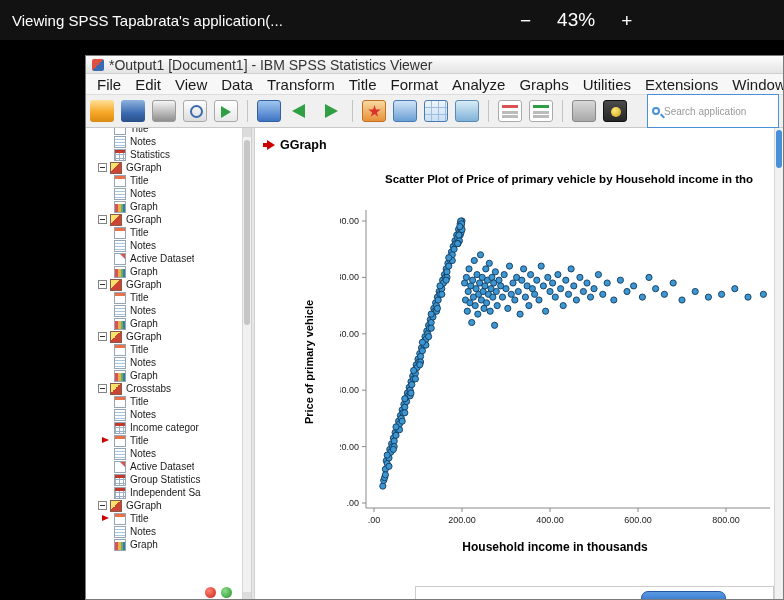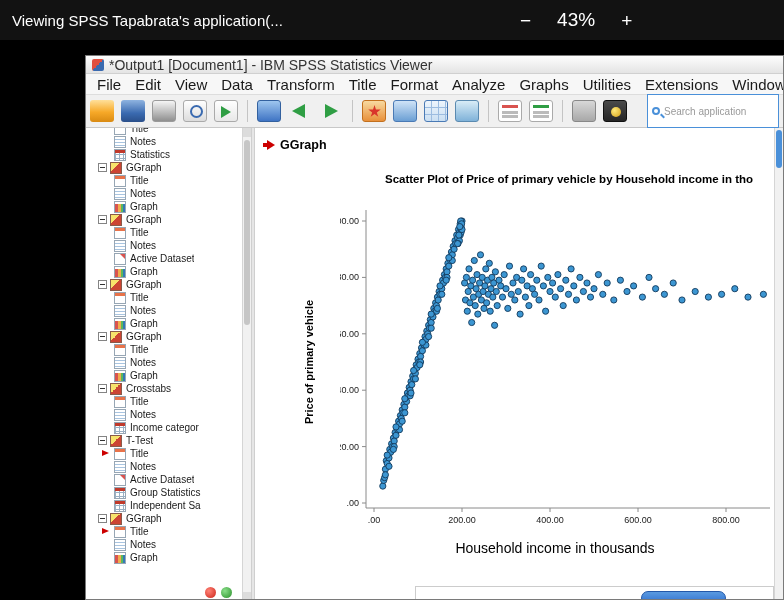--- a/index.html
+++ b/index.html
@@ -84,21 +84,21 @@
   .content-pane{flex:1;position:relative;background:#fff;overflow:hidden}
   .obj-heading{position:absolute;left:8px;top:10px;display:flex;align-items:center;font-weight:bold;font-size:12.5px;color:#000}
   .hstem{width:5px;height:4px;background:#cc0000;margin-right:-1px}
   .harrow{width:0;height:0;border-left:8px solid #cc0000;border-top:5px solid transparent;border-bottom:5px solid transparent;margin-right:5px}
 
   .chart-title{position:absolute;left:130px;top:45px;font-weight:bold;font-size:11.5px;color:#000;white-space:nowrap}
   .chart-block{position:absolute;left:46px;top:60px;width:470px;height:380px}
   .y-label{position:absolute;left:-102px;top:168px;width:220px;height:12px;text-align:center;transform:rotate(-90deg);font-weight:bold;font-size:11px;color:#000}
   .plot{position:absolute;left:39px;top:8px}
   .plot svg text{font-family:"Liberation Sans",sans-serif}
-  .x-label{position:absolute;left:39px;top:352px;width:430px;text-align:center;font-weight:normal;font-size:14px;color:#000;white-space:nowrap}
+  .x-label{position:absolute;left:39px;top:352px;width:430px;text-align:center;font-weight:bold;font-size:12px;color:#000;white-space:nowrap}
 
   .partial-bar{position:absolute;bottom:0;left:160px;right:0;height:15px;background:#fff;border:1px solid #ccc;border-bottom:none}
   .partial-button{position:absolute;left:225px;top:4px;width:85px;height:14px;border-radius:7px;background:linear-gradient(180deg,#5a9ae0,#2f6fd0);border:1px solid #2257a8}
 
   .cscroll{width:9px;background:#f1f1f1;border-left:1px solid #d5d5d5;position:relative;flex:none}
   .cscroll .thumb{position:absolute;left:1px;top:2px;width:6px;height:38px;background:#4a90d9;border-radius:3px}
 
   .dock-icon{position:absolute;width:11px;height:11px;border-radius:50%}
   .dock-icon.red{left:205px;top:587px;background:radial-gradient(circle at 35% 35%,#ff8377,#cc2318)}
   .dock-icon.green{left:221px;top:587px;background:radial-gradient(circle at 35% 35%,#8adf8a,#2a8f2a)}
@@ -266,25 +266,20 @@
               <span class="ti ti-title"></span>
               <span class="tlabel">Title</span>
             </div>
             <div class="tree-row lvl2">
               <span class="ti ti-notes"></span>
               <span class="tlabel">Notes</span>
             </div>
             <div class="tree-row lvl2">
               <span class="ti ti-table"></span>
               <span class="tlabel">Income categor</span>
-            </div>
-            <div class="tree-row lvl1">
-              <span class="ebox"></span>
-              <span class="ti ti-obj"></span>
-              <span class="tlabel">T-Test</span>
             </div>
             <div class="tree-row lvl2">
               <span class="tarrow"></span>
               <span class="ti ti-title"></span>
               <span class="tlabel">Title</span>
             </div>
             <div class="tree-row lvl2">
               <span class="ti ti-notes"></span>
               <span class="tlabel">Notes</span>
             </div>

